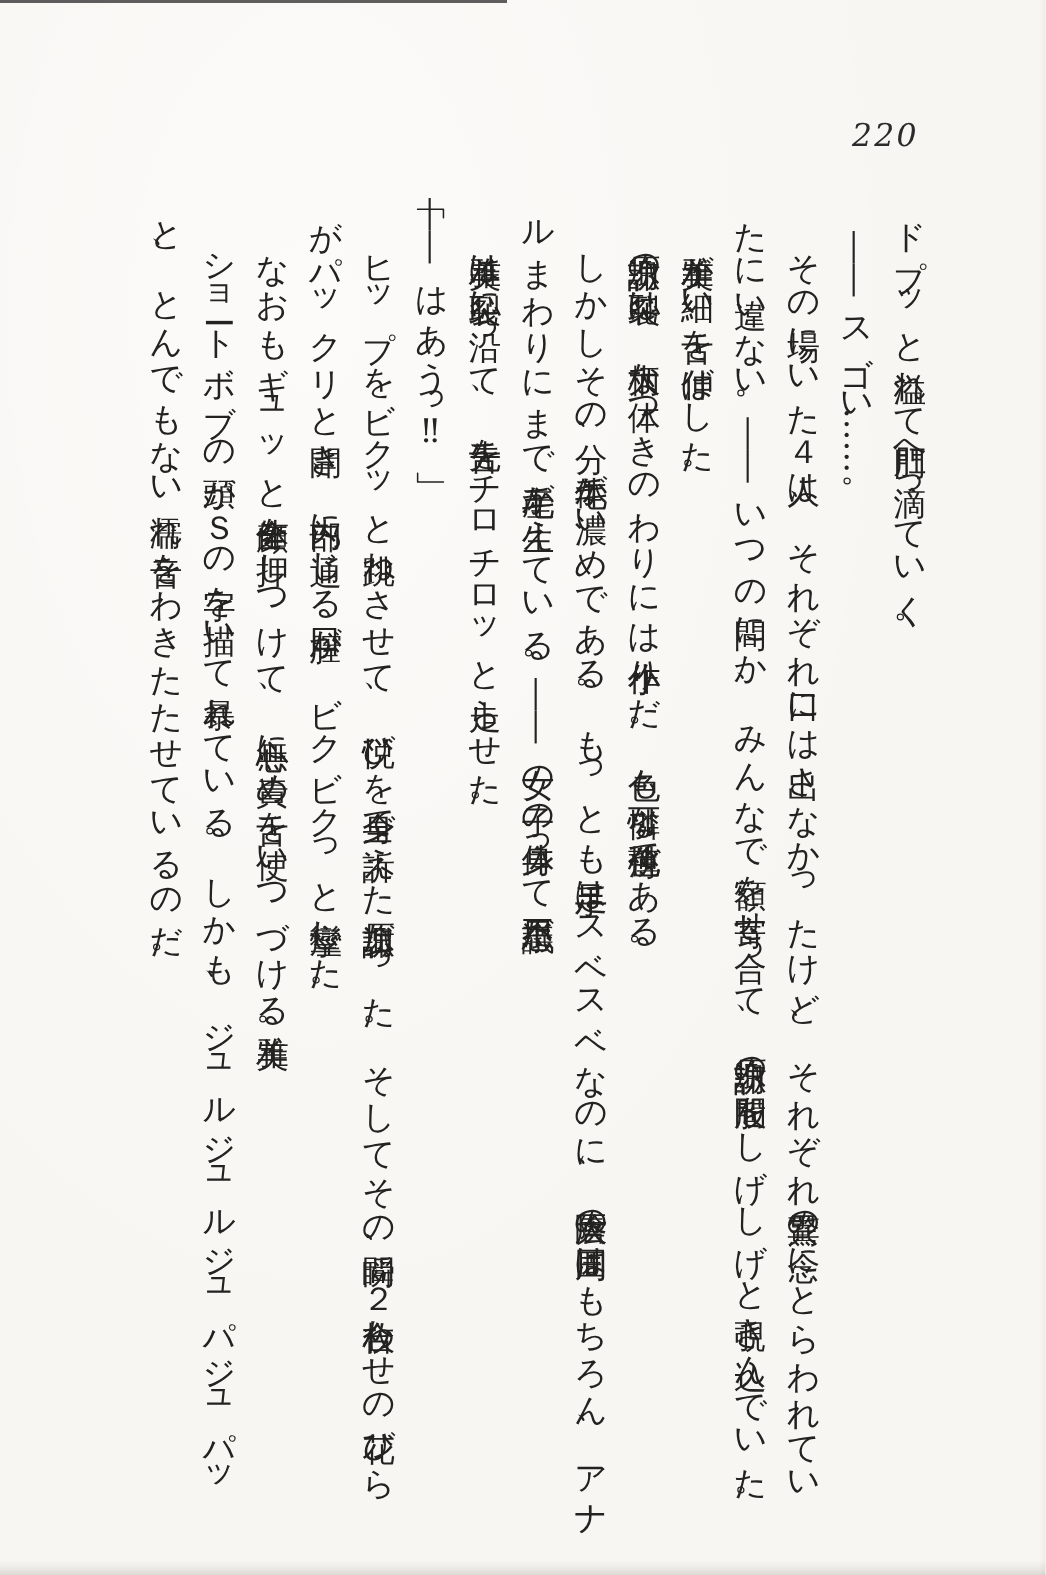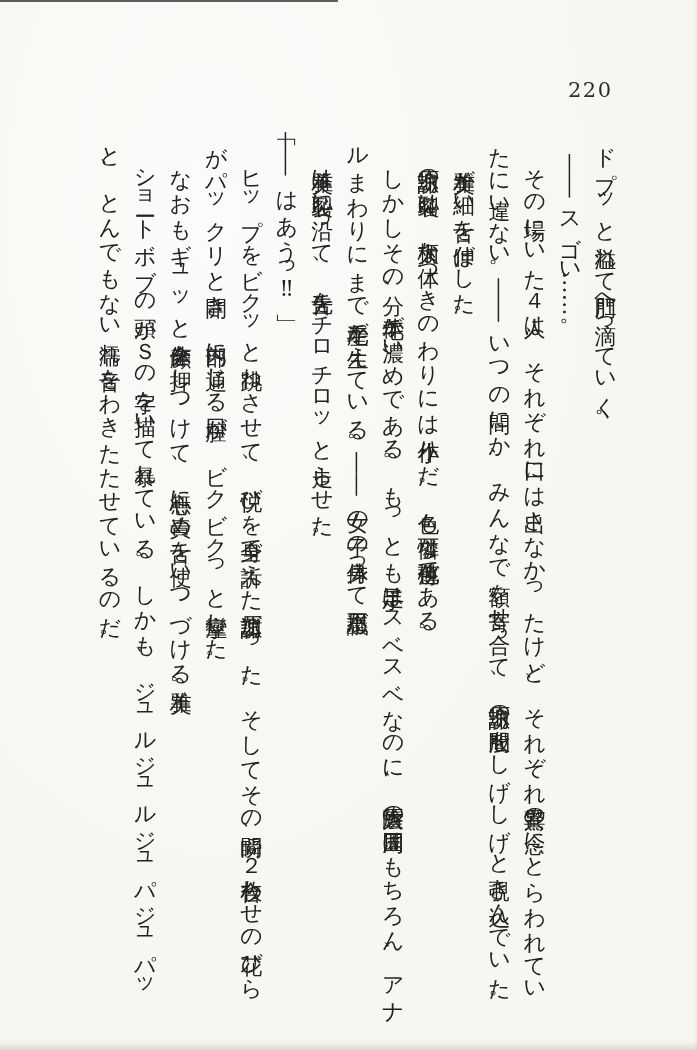--- a/index.html
+++ b/index.html
@@ -21,20 +21,21 @@
       radial-gradient(ellipse at 30% 20%, rgba(255,255,255,0.55), rgba(255,255,255,0) 60%),
       #f8f6f2;
   }
   .page-number {
     position: absolute;
     top: 78px;
     left: 568px;
     font-size: 21px;
     letter-spacing: 1.5px;
     color: #2b2b2b;
+    font-style: italic;
   }
   .text-block {
     position: absolute;
     top: 132px;
     right: 74px;
     height: 880px;
     writing-mode: vertical-rl;
     text-orientation: mixed;
     font-size: 21.8px;
     line-height: 35.4px;

